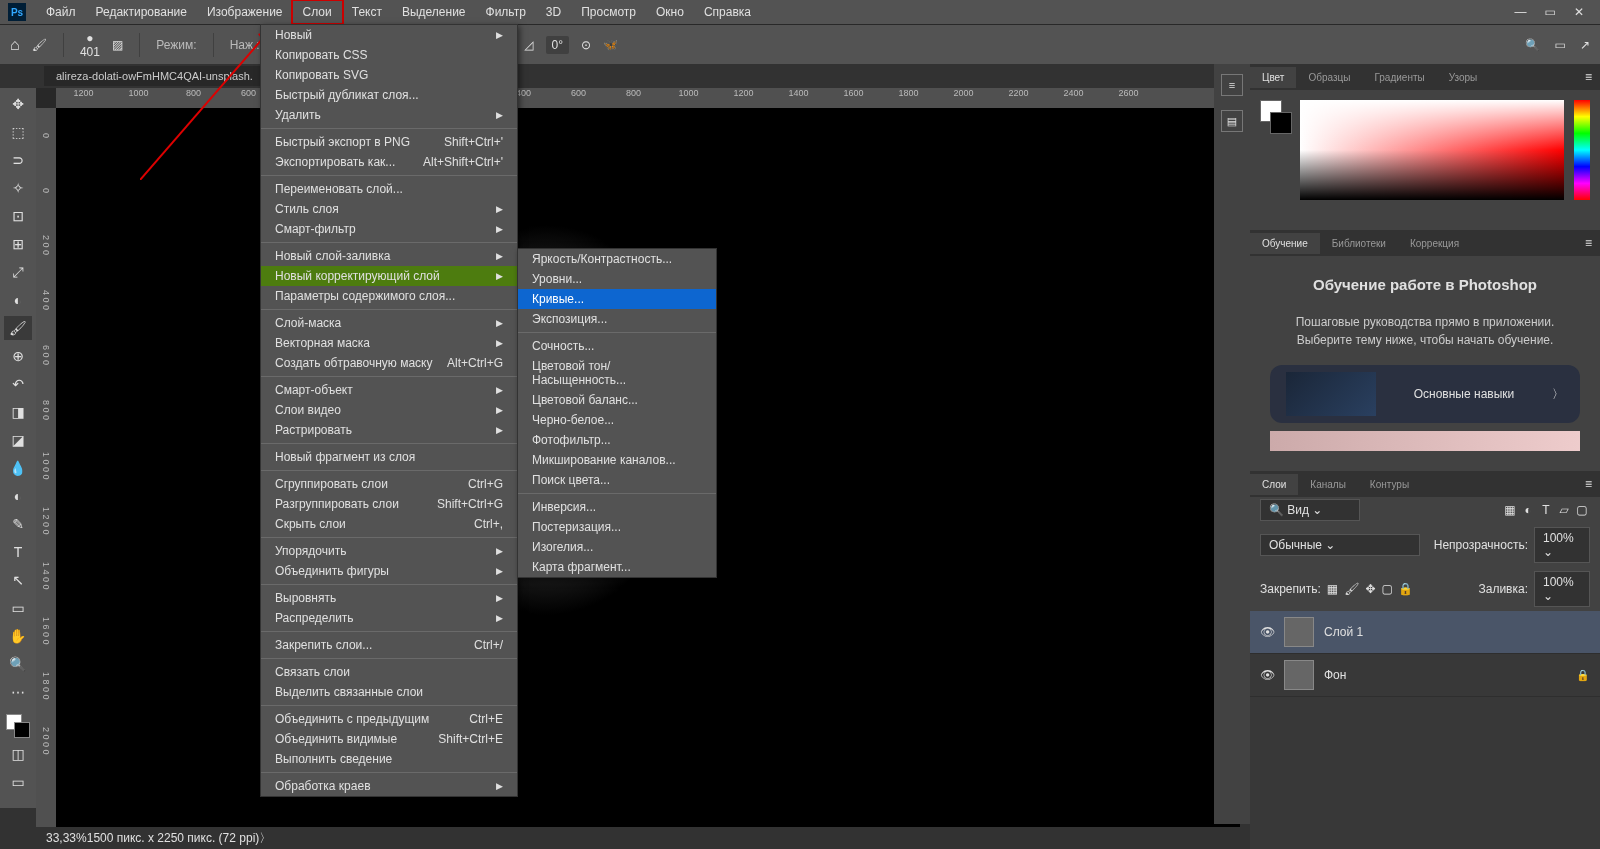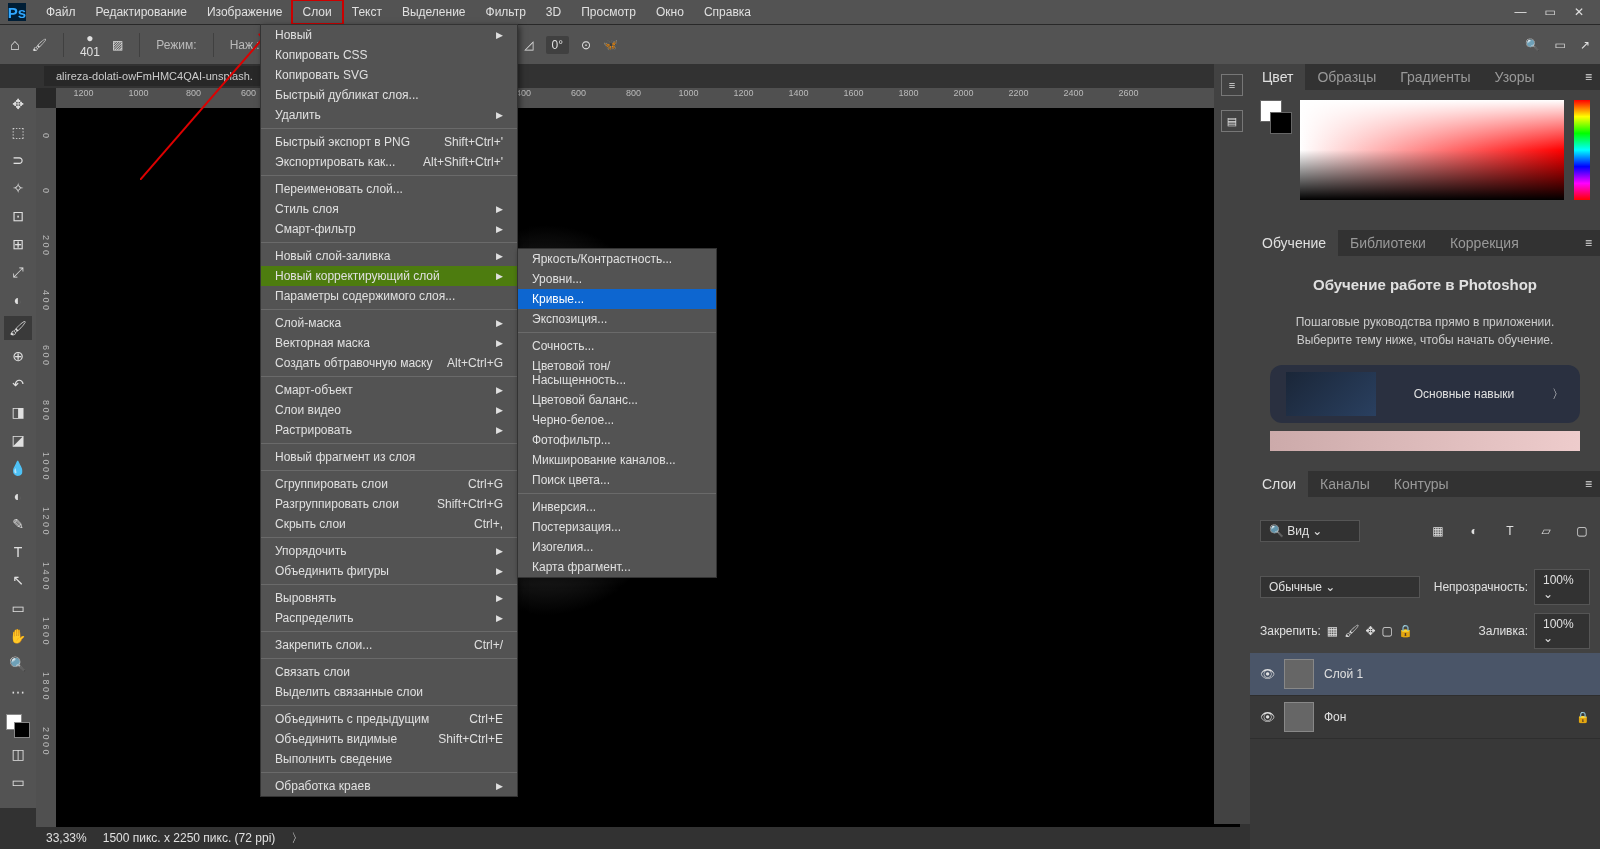--- a/index.html
+++ b/index.html
@@ -1,18 +1,18 @@
 <!DOCTYPE html>
 <html><head>
 <meta charset="utf-8">
 <style>
 *{margin:0;padding:0;box-sizing:border-box;font-family:Arial,sans-serif;font-size:12px;color:#e0e0e0;user-select:none}
 body{background:#323232;width:1600px;height:849px;overflow:hidden;position:relative}
 .menubar{height:24px;background:#535353;display:flex;align-items:center;padding:0 8px;gap:0}
-.menubar .logo{width:18px;height:18px;background:#001e36;color:#31a8ff;font-size:15px;font-weight:bold;display:flex;align-items:center;justify-content:center;margin-right:10px}
+.menubar .logo{width:18px;height:18px;background:#001e36;color:#31a8ff;font-size:10px;font-weight:bold;display:flex;align-items:center;justify-content:center;margin-right:10px}
 .menubar .mi{padding:4px 10px;cursor:pointer}
 .menubar .mi.active{outline:2px solid #c00}
 .menubar .win-ctrl{margin-left:auto;display:flex;gap:18px;padding-right:8px}
 .optbar{height:40px;background:#535353;border-top:1px solid #282828;display:flex;align-items:center;padding:0 10px;gap:12px}
 .optbar .home{font-size:16px}
 .optbar .brush-size{display:flex;flex-direction:column;align-items:center;font-size:10px}
 .optbar .sep{width:1px;height:24px;background:#404040;margin:0 4px}
 .optbar .lbl{color:#bbb}
 .optbar .val{background:#404040;padding:2px 6px;border-radius:2px}
 .optbar .right{margin-left:auto;display:flex;gap:14px;align-items:center}
@@ -24,55 +24,55 @@
 .toolbar .swatch{width:24px;height:24px;margin-top:6px;position:relative}
 .toolbar .swatch .fg{width:16px;height:16px;background:#fff;border:1px solid #888;position:absolute;top:0;left:0}
 .toolbar .swatch .bg{width:16px;height:16px;background:#000;border:1px solid #888;position:absolute;bottom:0;right:0}
 .canvas-area{position:absolute;left:36px;top:88px;right:360px;bottom:22px;background:#282828}
 .ruler-h{position:absolute;top:0;left:20px;right:0;height:20px;background:#505050;display:flex;overflow:hidden}
 .ruler-h span{width:55px;font-size:9px;color:#bbb;text-align:center;flex-shrink:0}
 .ruler-v{position:absolute;top:20px;left:0;width:20px;bottom:0;background:#505050;display:flex;flex-direction:column;overflow:hidden}
 .ruler-v span{height:55px;font-size:9px;color:#bbb;writing-mode:vertical-rl;display:flex;align-items:center;justify-content:center;flex-shrink:0}
 .canvas{position:absolute;top:20px;left:20px;right:0;bottom:0;background:#000;overflow:hidden}
 .photo{position:absolute;left:240px;top:20px;width:500px;height:730px;background:radial-gradient(ellipse 200px 260px at 50% 40%,#888 0%,#555 30%,#222 55%,#000 75%)}
-.statusbar{position:absolute;left:36px;right:360px;bottom:0;height:22px;background:#323232;display:flex;align-items:center;padding:0 10px;gap:16px;font-size:11px;color:#bbb}
+.statusbar{position:absolute;left:36px;right:360px;bottom:0;height:22px;background:#323232;display:flex;align-items:center;padding:0 10px;gap:0;font-size:11px;color:#bbb}
 .dropdown{position:absolute;left:260px;top:24px;width:258px;background:#535353;border:1px solid #333;box-shadow:2px 2px 6px rgba(0,0,0,.5);z-index:100}
 .dropdown .item{padding:3px 14px;display:flex;justify-content:space-between;align-items:center;cursor:pointer;font-size:12px}
 .dropdown .item.disabled{color:#888}
 .dropdown .item.highlight{background:#4d7c0f;color:#fff}
 .dropdown .item .arrow{font-size:9px}
 .dropdown .sep{height:1px;background:#6a6a6a;margin:3px 0}
 .submenu{position:absolute;left:517px;top:248px;width:200px;background:#535353;border:1px solid #333;box-shadow:2px 2px 6px rgba(0,0,0,.5);z-index:101}
 .submenu .item{padding:3px 14px;cursor:pointer;font-size:12px}
 .submenu .item.highlight{background:#0d66d0;color:#fff}
 .submenu .sep{height:1px;background:#6a6a6a;margin:3px 0}
 .annot{position:absolute;left:140px;top:30px;width:130px;height:150px;z-index:50;pointer-events:none}
 .annot svg{width:100%;height:100%}
 .right-col{position:absolute;right:350px;top:64px;width:36px;height:760px;background:#424242;display:flex;flex-direction:column;align-items:center;padding-top:10px;gap:14px}
 .right-col .ico{width:22px;height:22px;border:1px solid #777;display:flex;align-items:center;justify-content:center;font-size:11px}
 .panels{position:absolute;right:0;top:64px;width:350px;bottom:0;background:#424242;display:flex;flex-direction:column}
 .panel-tabs{display:flex;background:#323232;height:26px;align-items:center}
-.panel-tabs .tab{padding:5px 12px;font-size:14px;color:#999;cursor:pointer}
+.panel-tabs .tab{padding:5px 12px;font-size:10px;color:#999;cursor:pointer}
 .panel-tabs .tab.active{background:#424242;color:#e0e0e0}
 .panel-tabs .flex{flex:1}
 .panel-tabs .menu{padding:0 8px}
 .color-panel{height:140px;padding:10px;display:flex;gap:10px}
 .color-panel .swatches{width:30px;position:relative}
 .color-panel .swatches .fg{width:22px;height:22px;background:#fff;border:1px solid #666;position:absolute}
 .color-panel .swatches .bg{width:22px;height:22px;background:#000;border:1px solid #666;position:absolute;top:12px;left:10px}
 .color-grad{flex:1;height:100px;background:linear-gradient(to bottom,#fff 0%,transparent 50%,#000 100%),linear-gradient(to right,#fff 0%,#f00 100%)}
 .hue-strip{width:16px;height:100px;background:linear-gradient(to bottom,#f00,#ff0,#0f0,#0ff,#00f,#f0f,#f00)}
 .learn-panel{padding:20px;text-align:center}
 .learn-panel h3{font-size:15px;margin-bottom:20px}
 .learn-panel p{font-size:12px;color:#ccc;line-height:1.5;margin-bottom:16px}
 .learn-card{background:#2a3040;height:58px;display:flex;align-items:center;padding:0 16px;justify-content:space-between;border-radius:12px}
 .learn-card .thumb{width:90px;height:44px;background:linear-gradient(135deg,#1a2638,#2a4060)}
 .learn-card2{height:20px;background:linear-gradient(90deg,#caa,#ecc);margin-top:8px}
 .layers-panel{flex:1;display:flex;flex-direction:column}
-.layers-ctrl{padding:23px 10px;display:flex;align-items:center;gap:20px;font-size:11px}
+.layers-ctrl{padding:2px 10px;display:flex;align-items:center;gap:2px;font-size:11px}
 .layers-ctrl .sel{background:#323232;padding:3px 8px;border:1px solid #555;flex:0 0 auto}
 .layers-ctrl .sel.wide{width:100px}
 .layers-ctrl .flex{flex:1}
 .layers-ctrl .ico{width:16px;height:16px;display:flex;align-items:center;justify-content:center}
 .layers-row2{padding:4px 10px;display:flex;align-items:center;gap:6px;font-size:11px}
 .layers-row2 .sel{background:#323232;padding:3px 8px;border:1px solid #555;width:160px}
 .layers-list{flex:1;background:#383838}
 .layer-item{display:flex;align-items:center;padding:6px 10px;gap:10px;border-bottom:1px solid #2e2e2e}
 .layer-item.sel{background:#4a5568}
 .layer-item .eye{width:14px}

